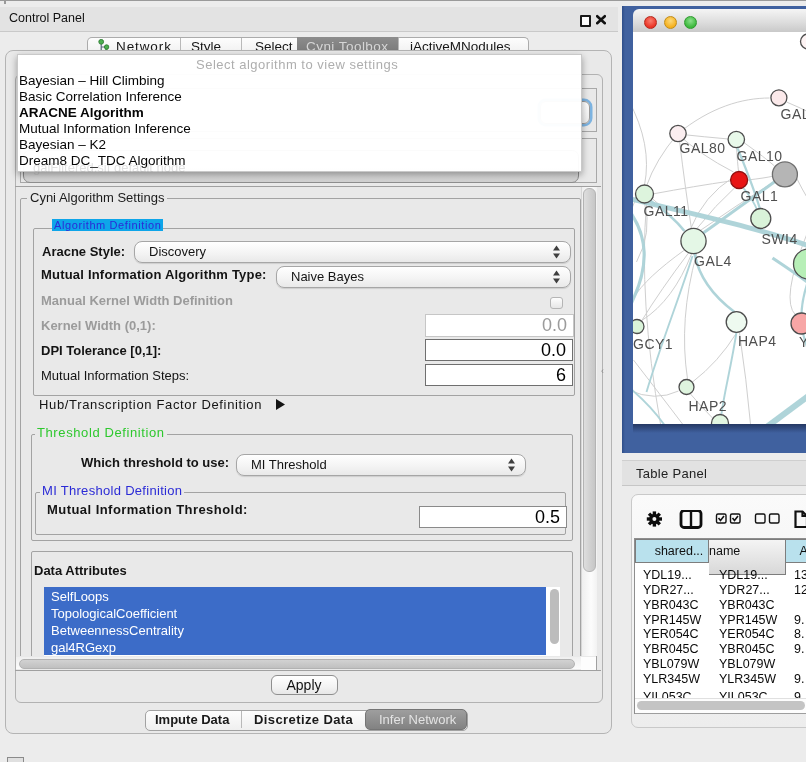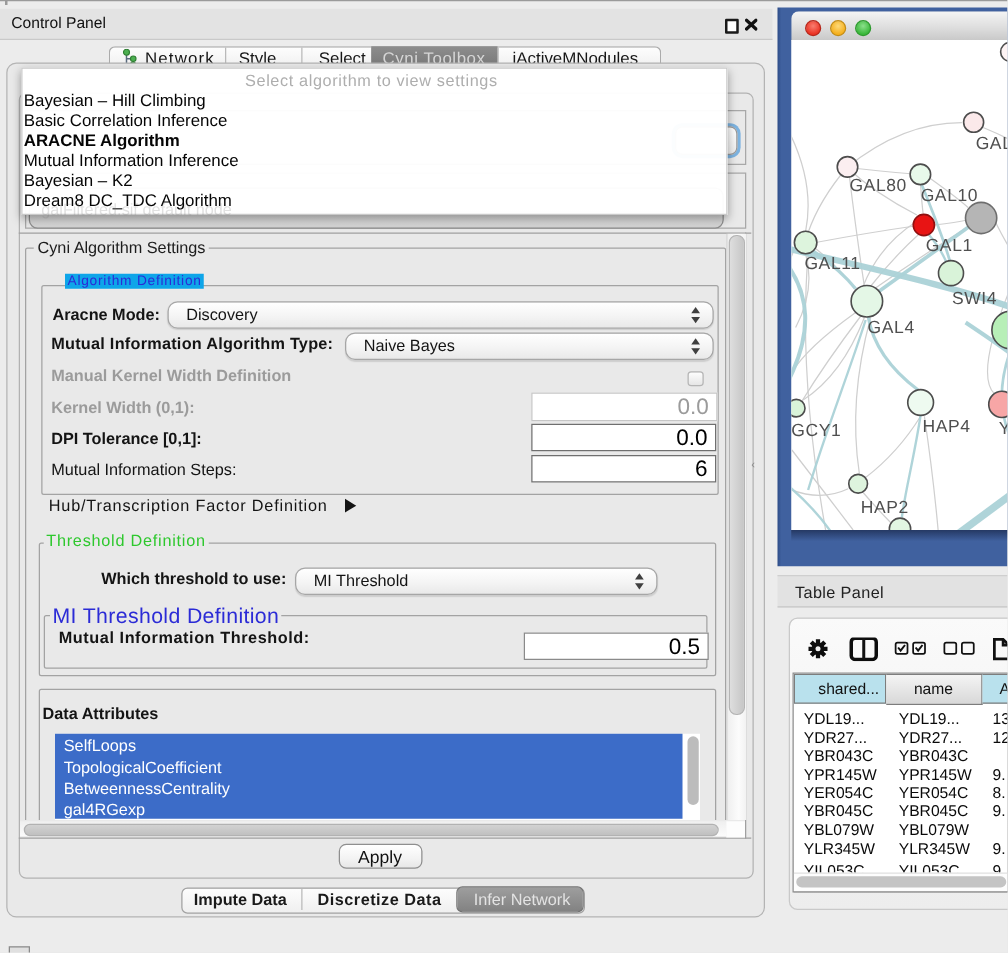--- a/index.html
+++ b/index.html
@@ -79,21 +79,21 @@
   <div class="abs" style="left:581px;top:657px;width:15px;height:13px;background:#fdfdfd;"></div>
 </div>
 <div id="settings" class="abs" style="left:16px;top:187px;width:565px;height:469px;overflow:hidden;">
 
   <div class="abs" style="left:4px;top:11px;width:559px;height:520px;border:1px solid #a3a3a3;border-radius:2px;"></div>
   <div class="lbl" style="left:11px;top:2.5px;font-size:13px;color:#1c1c1c;background:#e9e9e9;padding:0 3px;">Cyni Algorithm Settings</div>
 
   <div class="abs" style="left:17px;top:41px;width:540px;height:166px;border:1px solid #a3a3a3;border-radius:2px;"></div>
   <div class="lbl" style="left:36px;top:32px;font-size:11px;color:#2b2bd6;background:#0ea5e9;padding:0 2px;letter-spacing:0.6px;">Algorithm Definition</div>
 
-  <div class="lbl" style="left:26px;top:57px;font-size:13px;font-weight:bold;color:#141414;">Aracne Mode:</div>
+  <div class="lbl" style="left:26px;top:57px;font-size:13px;font-weight:bold;color:#141414;">Aracne Style:</div>
   <div class="combo" style="left:118px;top:54px;width:435px;">
       <span>Discovery</span>
       <svg class="arr" width="9" height="14" viewBox="0 0 9 14">
         <path d="M4.5 0.5 L8 5.5 L1 5.5 Z" fill="#3f3f3f"></path>
         <path d="M4.5 13.5 L8 8.5 L1 8.5 Z" fill="#3f3f3f"></path>
       </svg>
     </div>
   <div class="lbl" style="left:25px;top:79.5px;font-size:13px;font-weight:bold;letter-spacing:0.2px;color:#141414;">Mutual Information Algorithm Type:</div>
   <div class="combo" style="left:260px;top:79px;width:293px;">
       <span>Naive Bayes</span>
@@ -126,21 +126,21 @@
   <div class="lbl" style="left:65px;top:268px;font-size:13px;font-weight:bold;color:#141414;">Which threshold to use:</div>
   <div class="combo" style="left:220px;top:267px;width:288px;">
       <span>MI Threshold</span>
       <svg class="arr" width="9" height="14" viewBox="0 0 9 14">
         <path d="M4.5 0.5 L8 5.5 L1 5.5 Z" fill="#3f3f3f"></path>
         <path d="M4.5 13.5 L8 8.5 L1 8.5 Z" fill="#3f3f3f"></path>
       </svg>
     </div>
 
   <div class="abs" style="left:19px;top:305px;width:529px;height:41px;border:1px solid #a3a3a3;border-radius:2px;"></div>
-  <div class="lbl" style="left:24px;top:296px;font-size:17px;color:#2b2bd6;background:#e9e9e9;padding:0 2px;letter-spacing:0.3px;">MI Threshold Definition</div>
+  <div class="lbl" style="left:24px;top:296px;font-size:13px;color:#2b2bd6;background:#e9e9e9;padding:0 2px;letter-spacing:0.3px;">MI Threshold Definition</div>
   <div class="lbl" style="left:31px;top:314.5px;font-size:13px;font-weight:bold;letter-spacing:0.45px;color:#141414;">Mutual Information Threshold:</div>
   <div class="field" style="left:403px;top:319px;width:140px;height:20px;border:1px solid #8a8a8a;color:#000;">0.5</div>
 
   <div class="abs" style="left:15px;top:364px;width:540px;height:200px;border:1px solid #a3a3a3;border-radius:2px;"></div>
   <div class="lbl" style="left:18px;top:376.3px;font-size:13px;font-weight:bold;color:#141414;">Data Attributes</div>
 
   <div class="abs" style="left:28px;top:400px;width:516px;height:70px;background:#ffffff;">
     <div class="abs" style="left:0;top:0;width:502px;height:68px;background:#3c6cc8;"></div>
     <div class="lbl" style="left:7px;top:2px;font-size:13px;color:#fff;">SelfLoops</div>
     <div class="lbl" style="left:7px;top:19px;font-size:13px;color:#fff;">TopologicalCoefficient</div>
@@ -302,21 +302,21 @@
 
     <g stroke="#111" fill="none" stroke-width="2.2">
       <path d="M149.5 1.5 h7 l4.5 4.5 v11 h-11.5 z"></path>
       <path d="M156.5 1.5 v4.5 h4.5"></path>
     </g>
   </svg>
 
   <div class="abs" style="left:635px;top:539px;width:171px;height:174px;overflow:hidden;background:#fff;font-size:12.5px;outline:1px solid #8e8e8e;">
 
     <div class="abs" style="left:0;top:0;width:74px;height:23.5px;background:#b9e1ed;border:1px solid #7d7d7d;box-sizing:border-box;text-align:center;text-indent:14px;line-height:22px;color:#111;">shared...</div>
-    <div class="abs" style="left:74px;top:0;width:76.5px;height:25px;background:linear-gradient(#f4f4f4,#d8d8d8);border:1px solid #7d7d7d;border-left:none;box-sizing:border-box;text-align:center;line-height:22px;color:#111;">name</div>
+    <div class="abs" style="left:74px;top:0;width:76.5px;height:36px;background:linear-gradient(#f4f4f4,#d8d8d8);border:1px solid #7d7d7d;border-left:none;box-sizing:border-box;line-height:22px;color:#111;">name</div>
     <div class="abs" style="left:150.5px;top:0;width:60px;height:23.5px;background:#b9e1ed;border:1px solid #7d7d7d;border-left:none;box-sizing:border-box;padding-left:14px;line-height:22px;color:#111;">A</div>
     <div id="trows">
         <div class="abs" style="left:8px;top:29.00px;width:66px;height:14.85px;line-height:14.85px;color:#0a0a0a;">YDL19...</div>
         <div class="abs" style="left:84px;top:29.00px;width:66px;height:14.85px;line-height:14.85px;color:#0a0a0a;">YDL19...</div>
         <div class="abs" style="left:159px;top:29.00px;width:20px;height:14.85px;line-height:14.85px;color:#0a0a0a;">13</div>
         <div class="abs" style="left:8px;top:43.85px;width:66px;height:14.85px;line-height:14.85px;color:#0a0a0a;">YDR27...</div>
         <div class="abs" style="left:84px;top:43.85px;width:66px;height:14.85px;line-height:14.85px;color:#0a0a0a;">YDR27...</div>
         <div class="abs" style="left:159px;top:43.85px;width:20px;height:14.85px;line-height:14.85px;color:#0a0a0a;">12</div>
         <div class="abs" style="left:8px;top:58.70px;width:66px;height:14.85px;line-height:14.85px;color:#0a0a0a;">YBR043C</div>
         <div class="abs" style="left:84px;top:58.70px;width:66px;height:14.85px;line-height:14.85px;color:#0a0a0a;">YBR043C</div>

